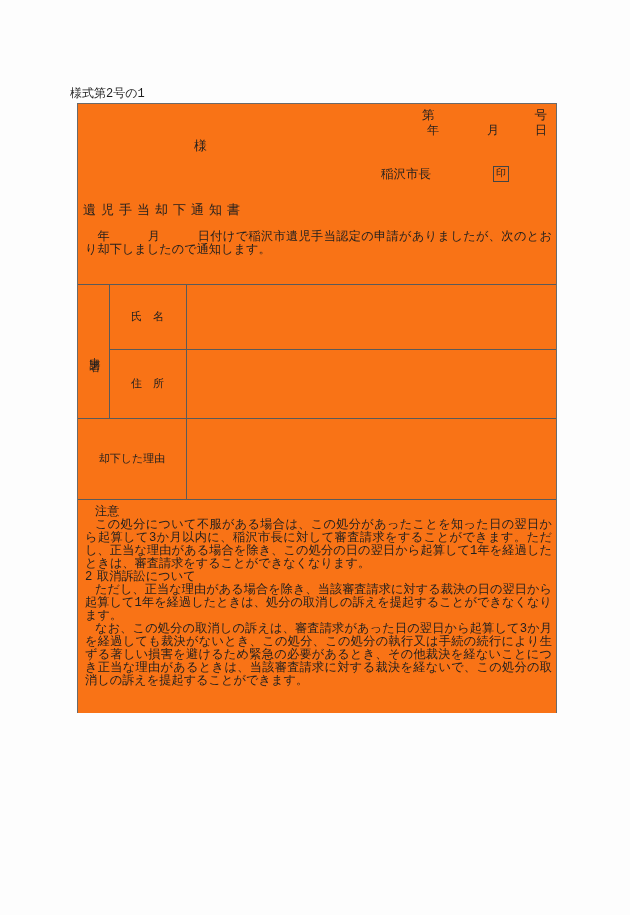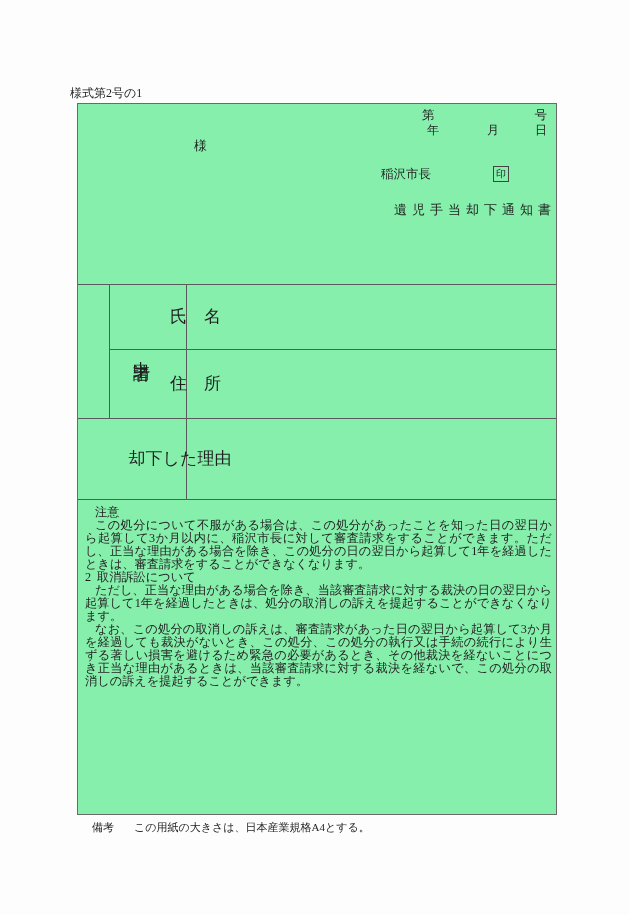--- a/index.html
+++ b/index.html
@@ -3,53 +3,53 @@
 <meta charset="utf-8">
 <style>
   html,body{margin:0;padding:0;}
   body{
     width:630px;height:915px;
     background:#fdfdfd;
     font-family:"Liberation Serif","DejaVu Serif",serif;
     color:#1f1f1f;
     -webkit-font-smoothing:antialiased;
   }
-  .sheet{position:relative;width:630px;height:915px;overflow:hidden;}
+  .sheet{position:relative;width:630px;height:713px;overflow:hidden;font-family:Liberation Mono, monospace;}
   .form-label{position:absolute;left:70px;top:85px;font-size:12px;}
   .doc-box{
     position:absolute;left:77px;top:103px;width:480px;height:712px;
-    border:1px solid #6a6a6a;box-sizing:border-box;background:#86efac;
+    border:1px solid #6a6a6a;box-sizing:border-box;background:#f97316;
   }
   .num-line{position:absolute;top:3px;right:9px;font-size:12.5px;white-space:pre;}
   .date-line{position:absolute;top:18px;right:9px;font-size:12px;white-space:pre;}
   .addressee{position:absolute;left:116px;top:33px;font-size:13px;}
   .issuer{position:absolute;left:303px;top:62px;font-size:12.5px;}
   .seal{
     position:absolute;left:415px;top:62px;width:14px;height:14px;
     border:1px solid #444;font-size:10px;line-height:14px;text-align:center;
     box-sizing:content-box;
   }
   .doc-title{
-    position:absolute;left:0;right:0;top:97px;text-align:right;
+    position:absolute;left:0;right:0;top:97px;text-align:left;
     font-size:13px;letter-spacing:5px;text-indent:5px;
   }
   .body-par{
     position:absolute;left:7px;top:127px;width:467px;
     font-size:12.2px;line-height:13px;text-align:justify;
   }
   
   .hline{position:absolute;height:1px;background:#5a5a5a;}
   .vline{position:absolute;width:1px;background:#5a5a5a;}
   .hline-1{left:0;width:478px;top:180px;}
   .hline-2{left:31px;width:447px;top:245px;}
   .hline-3{left:0;width:478px;top:314px;}
   .hline-4{left:0;width:478px;top:395px;}
   .vline-1{left:31px;top:180px;height:134px;}
   .vline-2{left:108px;top:180px;height:215px;}
-  .cell-label{position:absolute;display:flex;align-items:center;justify-content:center;font-size:17px;padding-left:48px;}
+  .cell-label{position:absolute;display:flex;align-items:center;justify-content:center;font-size:11px;}
   .applicant-label{
     left:0;top:180px;width:31px;height:134px;
     writing-mode:vertical-rl;text-orientation:upright;letter-spacing:2px;
   }
   .name-label{left:31px;top:180px;width:77px;height:65px;}
   .address-label{left:31px;top:245px;width:77px;height:69px;}
   .reason-label{left:0;top:314px;width:108px;height:81px;}
   .blank-cell{position:absolute;}
   .name-value{left:109px;top:181px;width:369px;height:64px;}
   .address-value{left:109px;top:246px;width:369px;height:68px;}
@@ -74,20 +74,21 @@
   <div class="form-label">様式第2号の1</div>
 
   <div class="doc-box">
 
     <div class="num-line">第　　　　　　　　号</div>
     <div class="date-line">年　　　　月　　　日</div>
     <div class="addressee">様</div>
     <div class="issuer">稲沢市長</div>
     <div class="seal">印</div>
     <div class="doc-title">遺児手当却下通知書</div>
+    <div class="body-par">　年　　　月　　　日付けで稲沢市遺児手当認定の申請がありましたが、次のとおり却下しましたので通知します。</div>
 
     <div class="hline hline-1"></div>
     <div class="hline hline-2"></div>
     <div class="hline hline-3"></div>
     <div class="hline hline-4"></div>
     <div class="vline vline-1"></div>
     <div class="vline vline-2"></div>
 
     <div class="cell-label applicant-label">申請者</div>
     <div class="cell-label name-label">氏　名</div>

